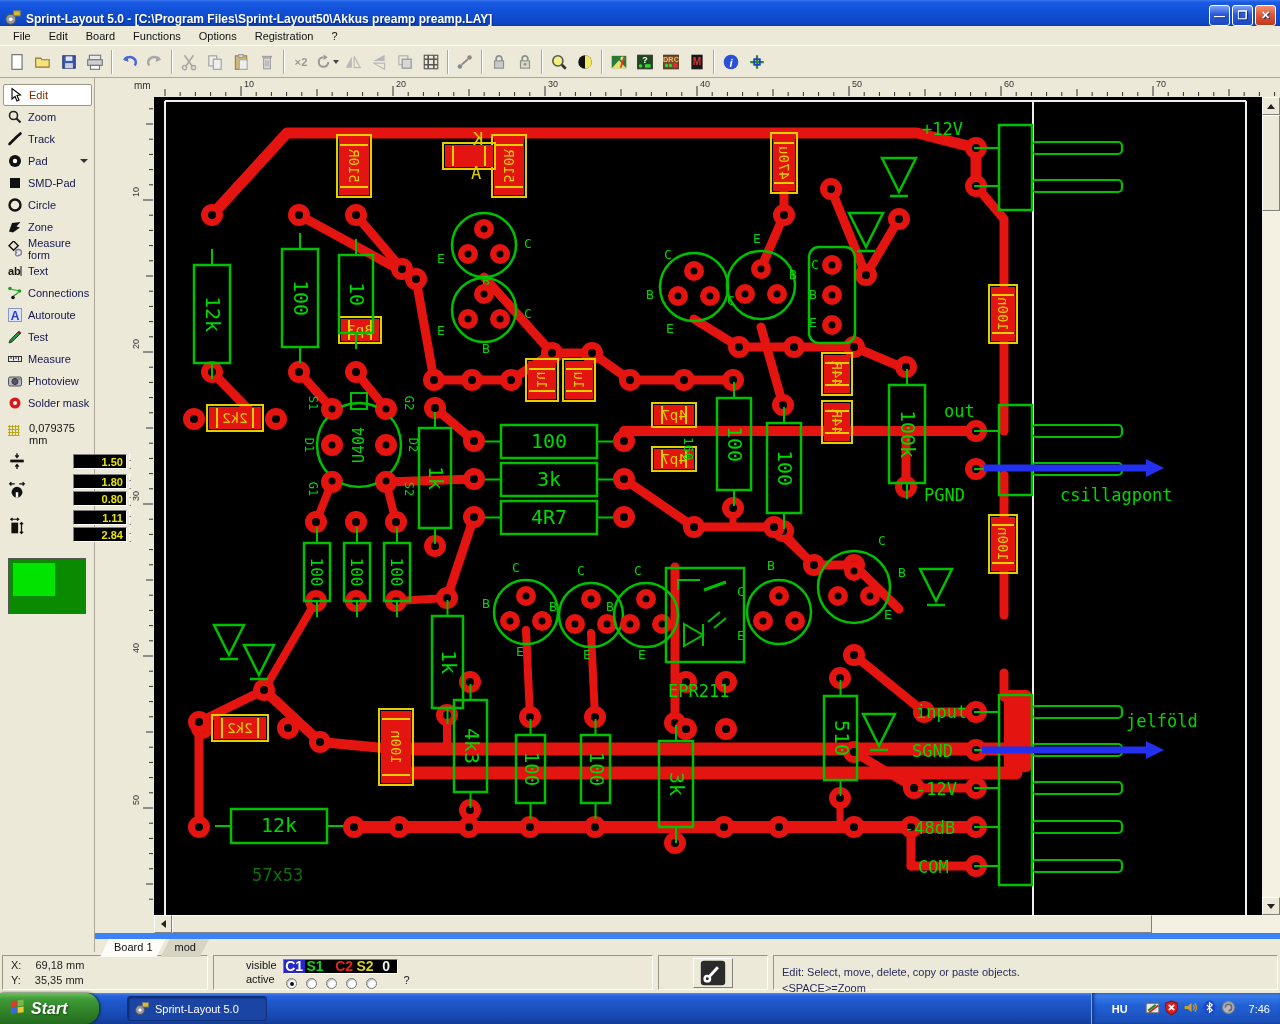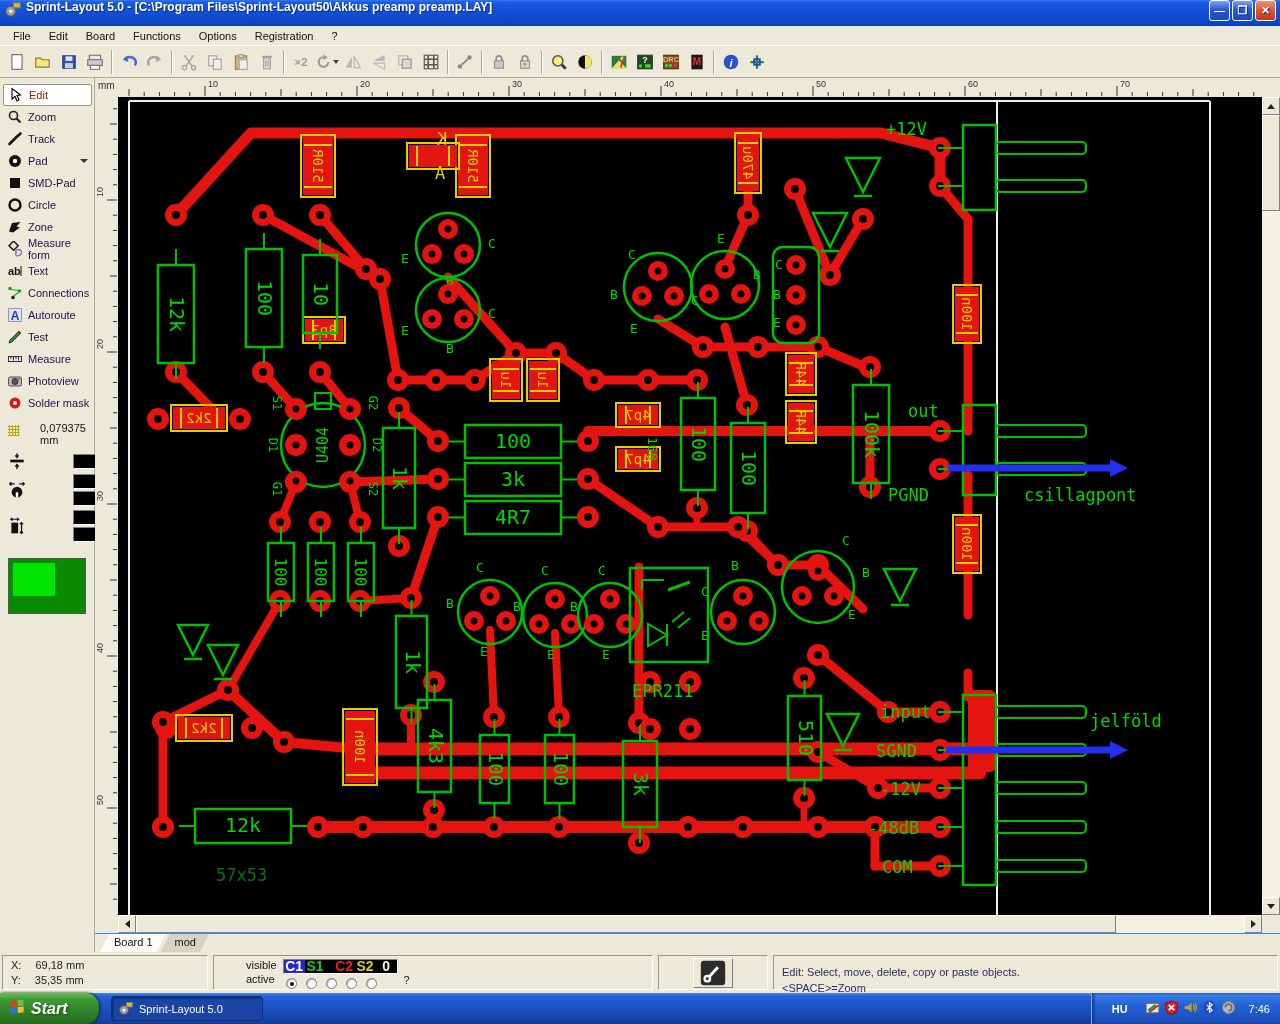--- a/index.html
+++ b/index.html
@@ -1,21 +1,21 @@
 <!DOCTYPE html>
 <html><head>
 <meta charset="utf-8">
 <style>
   * { margin:0; padding:0; box-sizing:border-box; }
   html,body { width:1280px; height:1024px; overflow:hidden; background:#ece9d8;
     font-family:"Liberation Sans", sans-serif; font-size:11px; }
   #app { width:1280px; height:1024px; display:flex; flex-direction:column; }
 
   
-  #titlebar { height:26px; display:flex; align-items:flex-start; padding:0 4px;
+  #titlebar { height:26px; display:flex; align-items:flex-end; padding:0 4px;
     background:linear-gradient(180deg,#3a77ef 0%,#1c5be4 8%,#1150d8 40%,#0d47c4 88%,#0a3eb0 100%);
     color:#fff; font-weight:bold; font-size:12px; text-shadow:1px 1px 1px #0a2a7a; }
   #titlebar .appicon { width:18px; height:18px; margin-right:4px; flex:0 0 auto; }
   #title-text { flex:1; white-space:nowrap; overflow:hidden; }
   .winbtns { display:flex; gap:2px; }
   .winbtn { width:21px; height:21px; border:1px solid #fff; border-radius:3px;
     background:linear-gradient(180deg,#7da2f5,#2a5ad8 45%,#1c48c0); color:#fff;
     font-size:11px; font-weight:bold; display:flex; align-items:center; justify-content:center; }
   .winbtn.close { background:linear-gradient(180deg,#f0926f,#e25b38 45%,#c03818); }
 
@@ -34,42 +34,42 @@
 
   
   #main { height:874px; display:flex; }
   #sidepanel { width:95px; background:#ece9d8; border-right:1px solid #aca899; padding-top:6px; }
   .tool { height:22px; display:flex; align-items:center; gap:5px; padding-left:7px; color:#15154a; }
   .tool svg { width:16px; height:16px; flex:0 0 auto; }
   .tool.active { background:#fff; border:1px solid #9a9684; margin:0 2px 0 3px; padding-left:4px;
     color:#8a2500; border-radius:2px; }
   .tool .dd { width:0; height:0; border-left:4px solid transparent; border-right:4px solid transparent;
     border-top:4px solid #333; margin-left:auto; margin-right:6px; }
-  .gridrow { display:flex; gap:18px; padding:8px 0 4px 6px; color:#111; }
+  .gridrow { display:flex; gap:7px; padding:8px 0 4px 6px; color:#111; }
   .gridrow svg { width:16px; height:16px; }
   .fgroup { display:flex; align-items:center; gap:4px; padding:2px 0 2px 8px; }
   .fgroup svg { width:18px; height:18px; flex:0 0 auto; }
   .fcol { display:flex; flex-direction:column; gap:2px;padding-left:43px; }
   .frow { display:flex; align-items:center; gap:2px; }
   .nfield { width:54px; height:15px; background:#000; color:#e8e400; font-weight:bold;
     text-align:right; padding:1px 3px 0 0; border:1px solid; border-color:#808080 #fff #fff #808080;
     font-family:"Liberation Sans",sans-serif; font-size:11px; }
   .spin { display:flex; flex-direction:column; gap:1px; }
   .spin i { display:block; width:9px; height:7px; background:#ece9d8; border:1px solid;
     border-color:#fff #808080 #808080 #fff; position:relative; }
   .spin i::after { content:""; position:absolute; left:1.5px; top:2px; border-left:2.5px solid transparent;
     border-right:2.5px solid transparent; }
   .spin i.up::after { border-bottom:3px solid #333; }
   .spin i.dn::after { border-top:3px solid #333; }
   #colorbox { width:78px; height:56px; margin:14px 0 0 8px; background:#0a8a00;
     border:1px solid #555; position:relative; }
   #colorbox .inner { position:absolute; left:4px; top:4px; width:42px; height:33px; background:#00e400; }
 
   #right { flex:1; display:flex; flex-direction:column; }
-  #workzone { height:855px; position:relative; background:#ece9d8; }
+  #workzone { height:855px; position:relative; background:#ece9d8;margin-left:36px; }
   #corner { position:absolute; left:0; top:0; width:23px; height:19px; color:#333; font-size:10px;
     padding:2px 0 0 3px; }
   #topruler { position:absolute; left:23px; top:0; width:1144px; height:19px; }
   #leftruler { position:absolute; left:0; top:19px; width:23px; height:818px; }
   #canvas { position:absolute; left:23px; top:19px; width:1144px; height:818px; background:#000; }
   #canvas svg { display:block; }
 
   
   .sbtn { position:absolute; background:#ece9d8; border:1px solid; border-color:#fff #808080 #808080 #fff;
     display:flex; align-items:center; justify-content:center; }
@@ -78,21 +78,21 @@
   .arr.down { border-left:4px solid transparent; border-right:4px solid transparent; border-top:5px solid #222; }
   .arr.left { border-top:4px solid transparent; border-bottom:4px solid transparent; border-right:5px solid #222; }
   .arr.right { border-top:4px solid transparent; border-bottom:4px solid transparent; border-left:5px solid #222; }
   #vscroll { position:absolute; right:0; top:19px; width:18px; height:818px; background:#f4f1e2; }
   #vthumb { position:absolute; left:0; top:18px; width:18px; height:96px; background:#ece9d8;
     border:1px solid; border-color:#fff #808080 #808080 #fff; }
   #hscroll { position:absolute; left:23px; bottom:0; width:1144px; height:18px; background:#f4f1e2; }
   #hthumb { position:absolute; left:18px; top:0; width:980px; height:18px; background:#ece9d8;
     border:1px solid; border-color:#fff #808080 #808080 #fff; }
 
-  #tabbar { height:19px; background:#ece9d8; border-top:1px solid #3b82f6; display:flex; padding-left:5px; }
+  #tabbar { height:19px; background:#ece9d8; border-top:6px solid #3b82f6; display:flex; padding-left:5px; }
   .tab { height:18px; padding:2px 14px 0 14px; color:#111;
     clip-path:polygon(9px 0, calc(100% - 1px) 0, calc(100% - 10px) 100%, 0 100%);
     background:#d8d4c4; margin-right:-6px; }
   .tab.active { background:#fdfcf7; font-weight:normal; }
 
   
   #statusbar { height:41px; background:#ece9d8; display:flex; gap:5px; padding:3px 2px 2px 2px; }
   .spanel { border:1px solid; border-color:#9a9684 #fff #fff #9a9684; height:35px; }
   #sp1 { width:206px; padding:2px 8px; color:#222; }
   #sp1 .row { display:flex; gap:10px; line-height:15px; }
@@ -113,21 +113,21 @@
     background:#ece9d8; display:flex; align-items:center; justify-content:center; }
   #sp4 { flex:1; padding:8px 8px; color:#2b2b5e; line-height:16px; }
 
   
   #taskbar { height:31px; background:linear-gradient(180deg,#4a8af2 0%,#2563dd 9%,#1e55c8 35%,#1747ad 80%,#123c96 100%);
     display:flex; align-items:center; position:relative; }
   #startbtn { height:31px; width:99px; display:flex; align-items:center; gap:5px; padding-left:9px;
     background:linear-gradient(180deg,#6bbf5a 0%,#3f9a37 20%,#2f8328 60%,#256b20 100%);
     border-radius:0 14px 14px 0; box-shadow:1px 0 3px #0a2a0a; color:#fff; font-weight:bold;
     font-style:italic; font-size:16px; text-shadow:1px 1px 2px #1a4a14; }
-  #taskbtn { margin-left:12px; height:25px; width:152px; display:flex; align-items:center; gap:5px;
+  #taskbtn { margin-left:28px; height:25px; width:140px; display:flex; align-items:center; gap:5px;
     padding:0 6px; background:#1a45a5; border:1px solid #0f2f7a; border-radius:3px; color:#fff;
     box-shadow:inset 1px 1px 2px #0c2866; }
   #tray { position:absolute; right:0; top:0; height:31px; display:flex; align-items:center; gap:7px;
     padding:0 10px 0 12px; background:linear-gradient(180deg,#3f83ee 0%,#2161d6 40%,#1a4cb4 100%);
     border-left:1px solid #7aa6f2; box-shadow:inset 2px 0 3px #123a8c; color:#fff; }
   #tray .lang { font-weight:bold; padding:2px 8px; }
   #tray svg { width:15px; height:15px; }
   #tray .clock { font-size:11px; padding-left:4px; }
 </style>
 </head>

